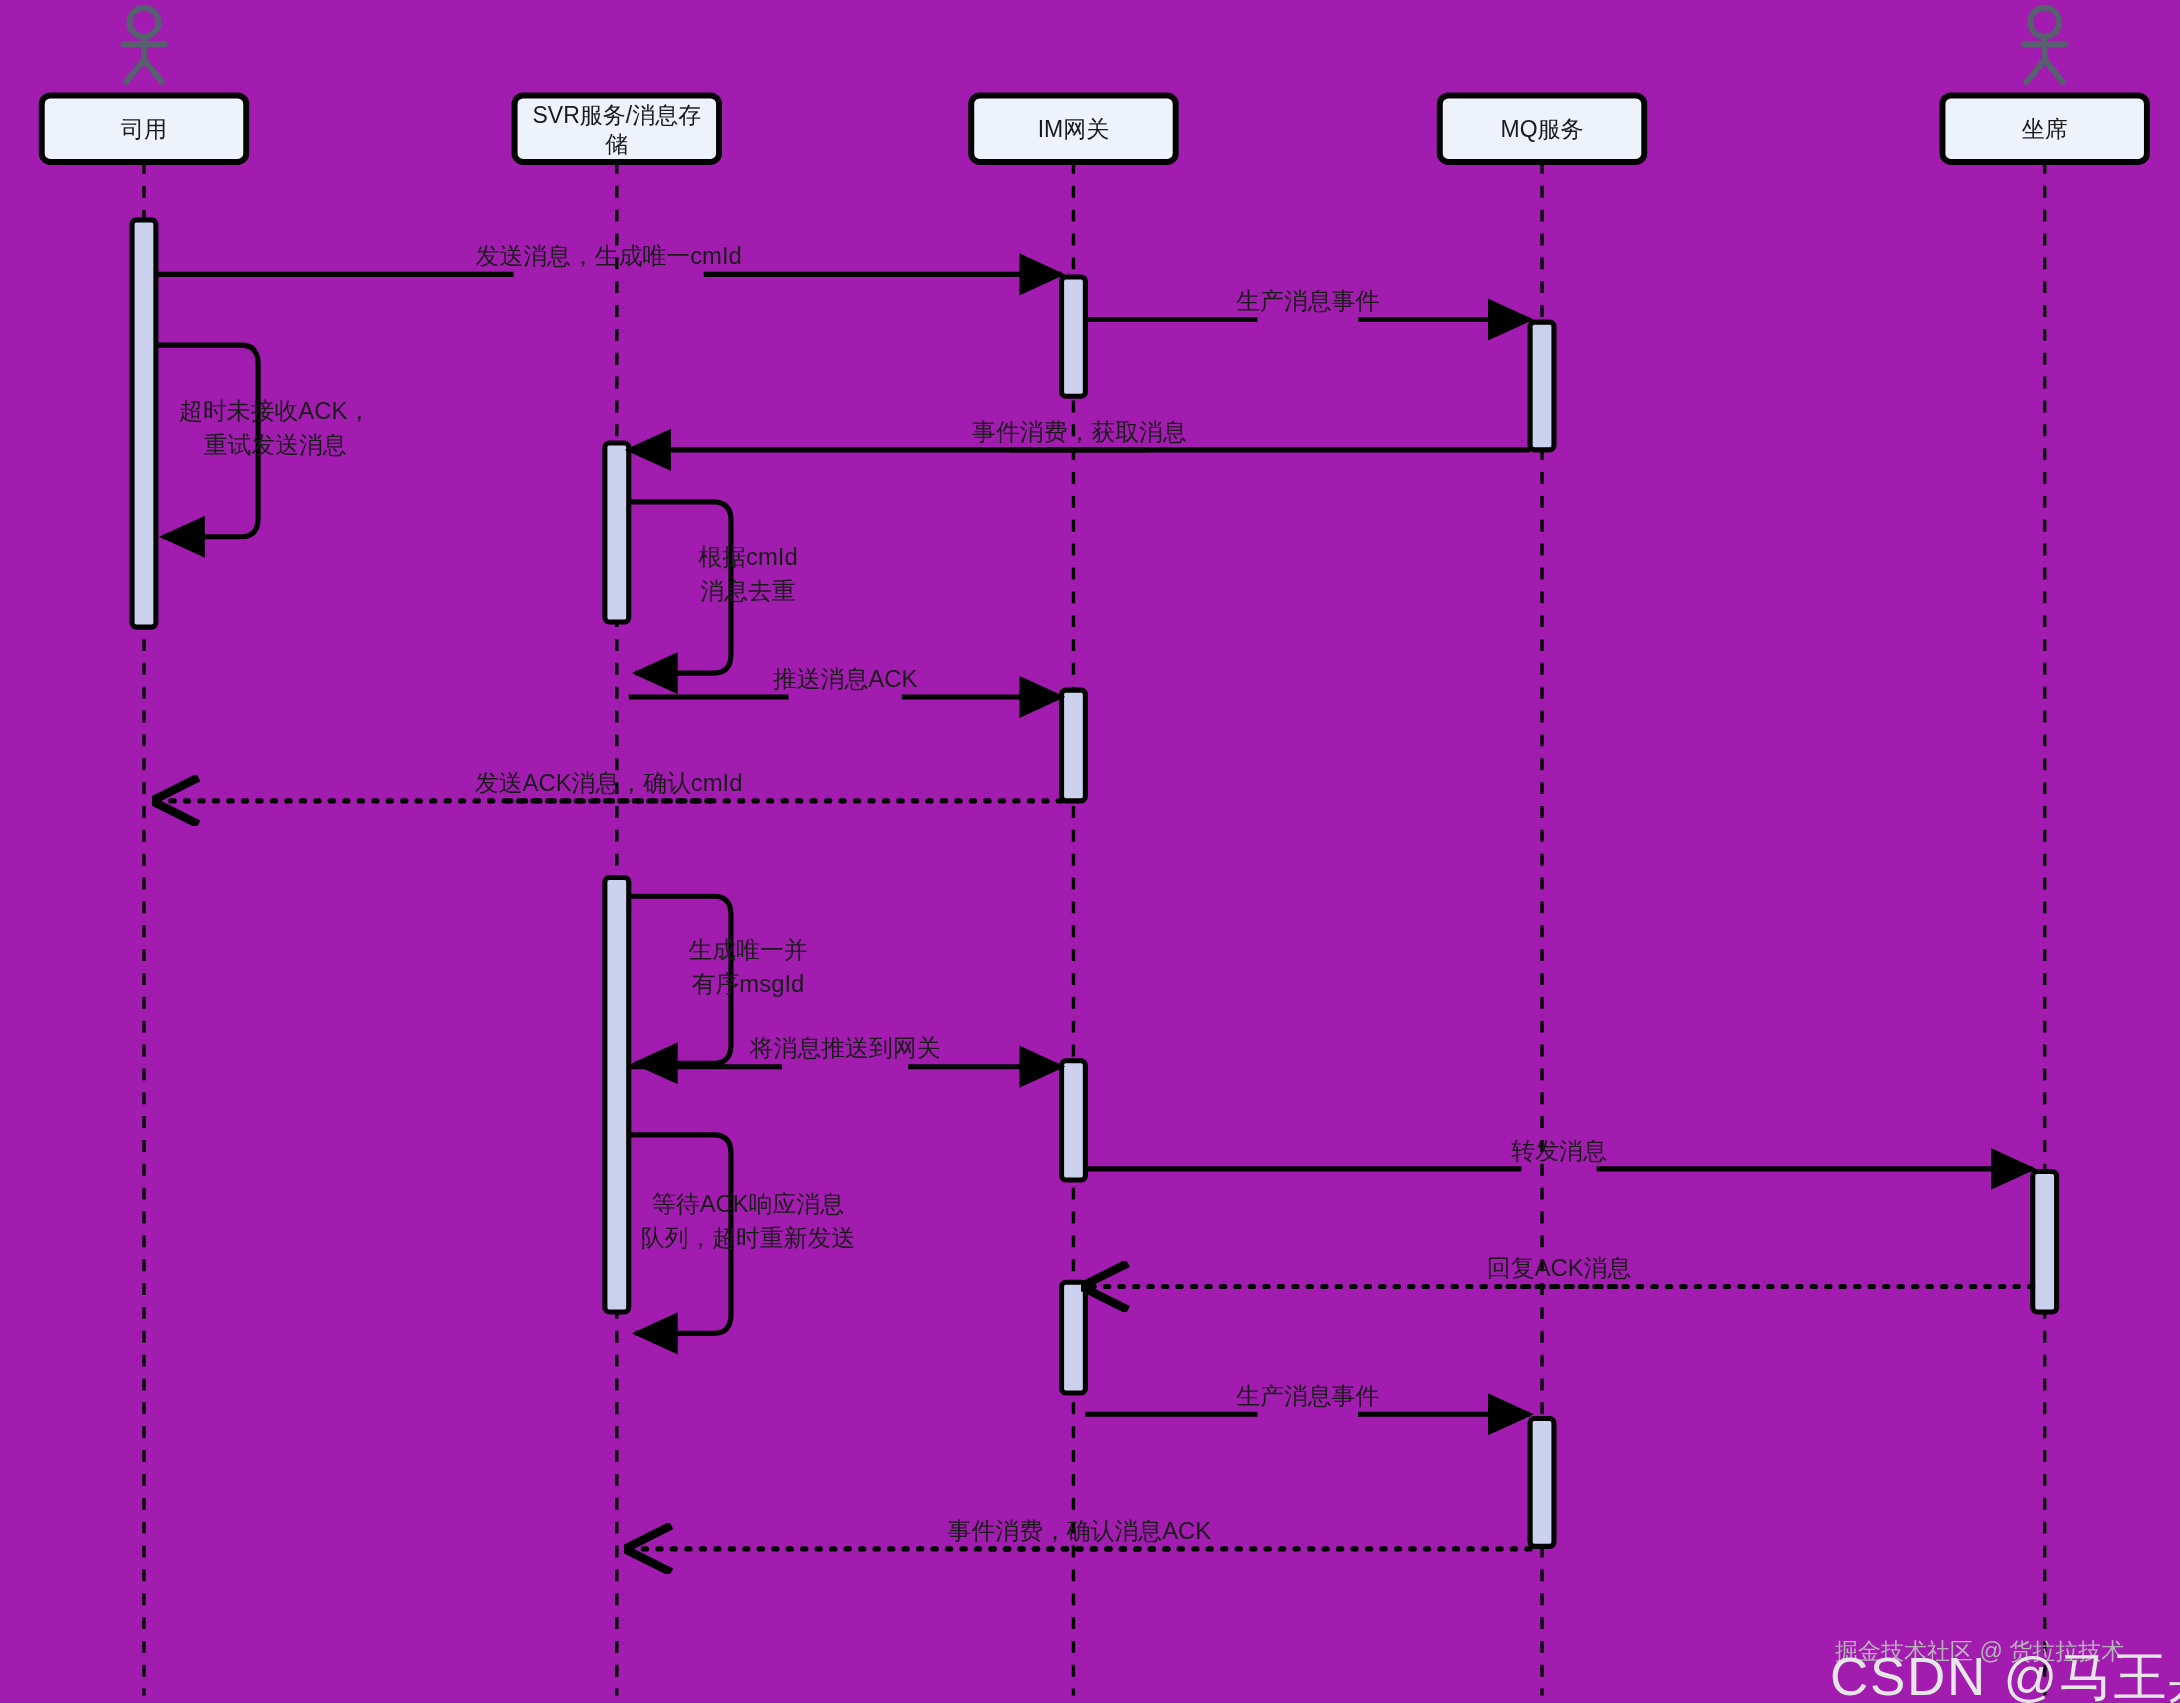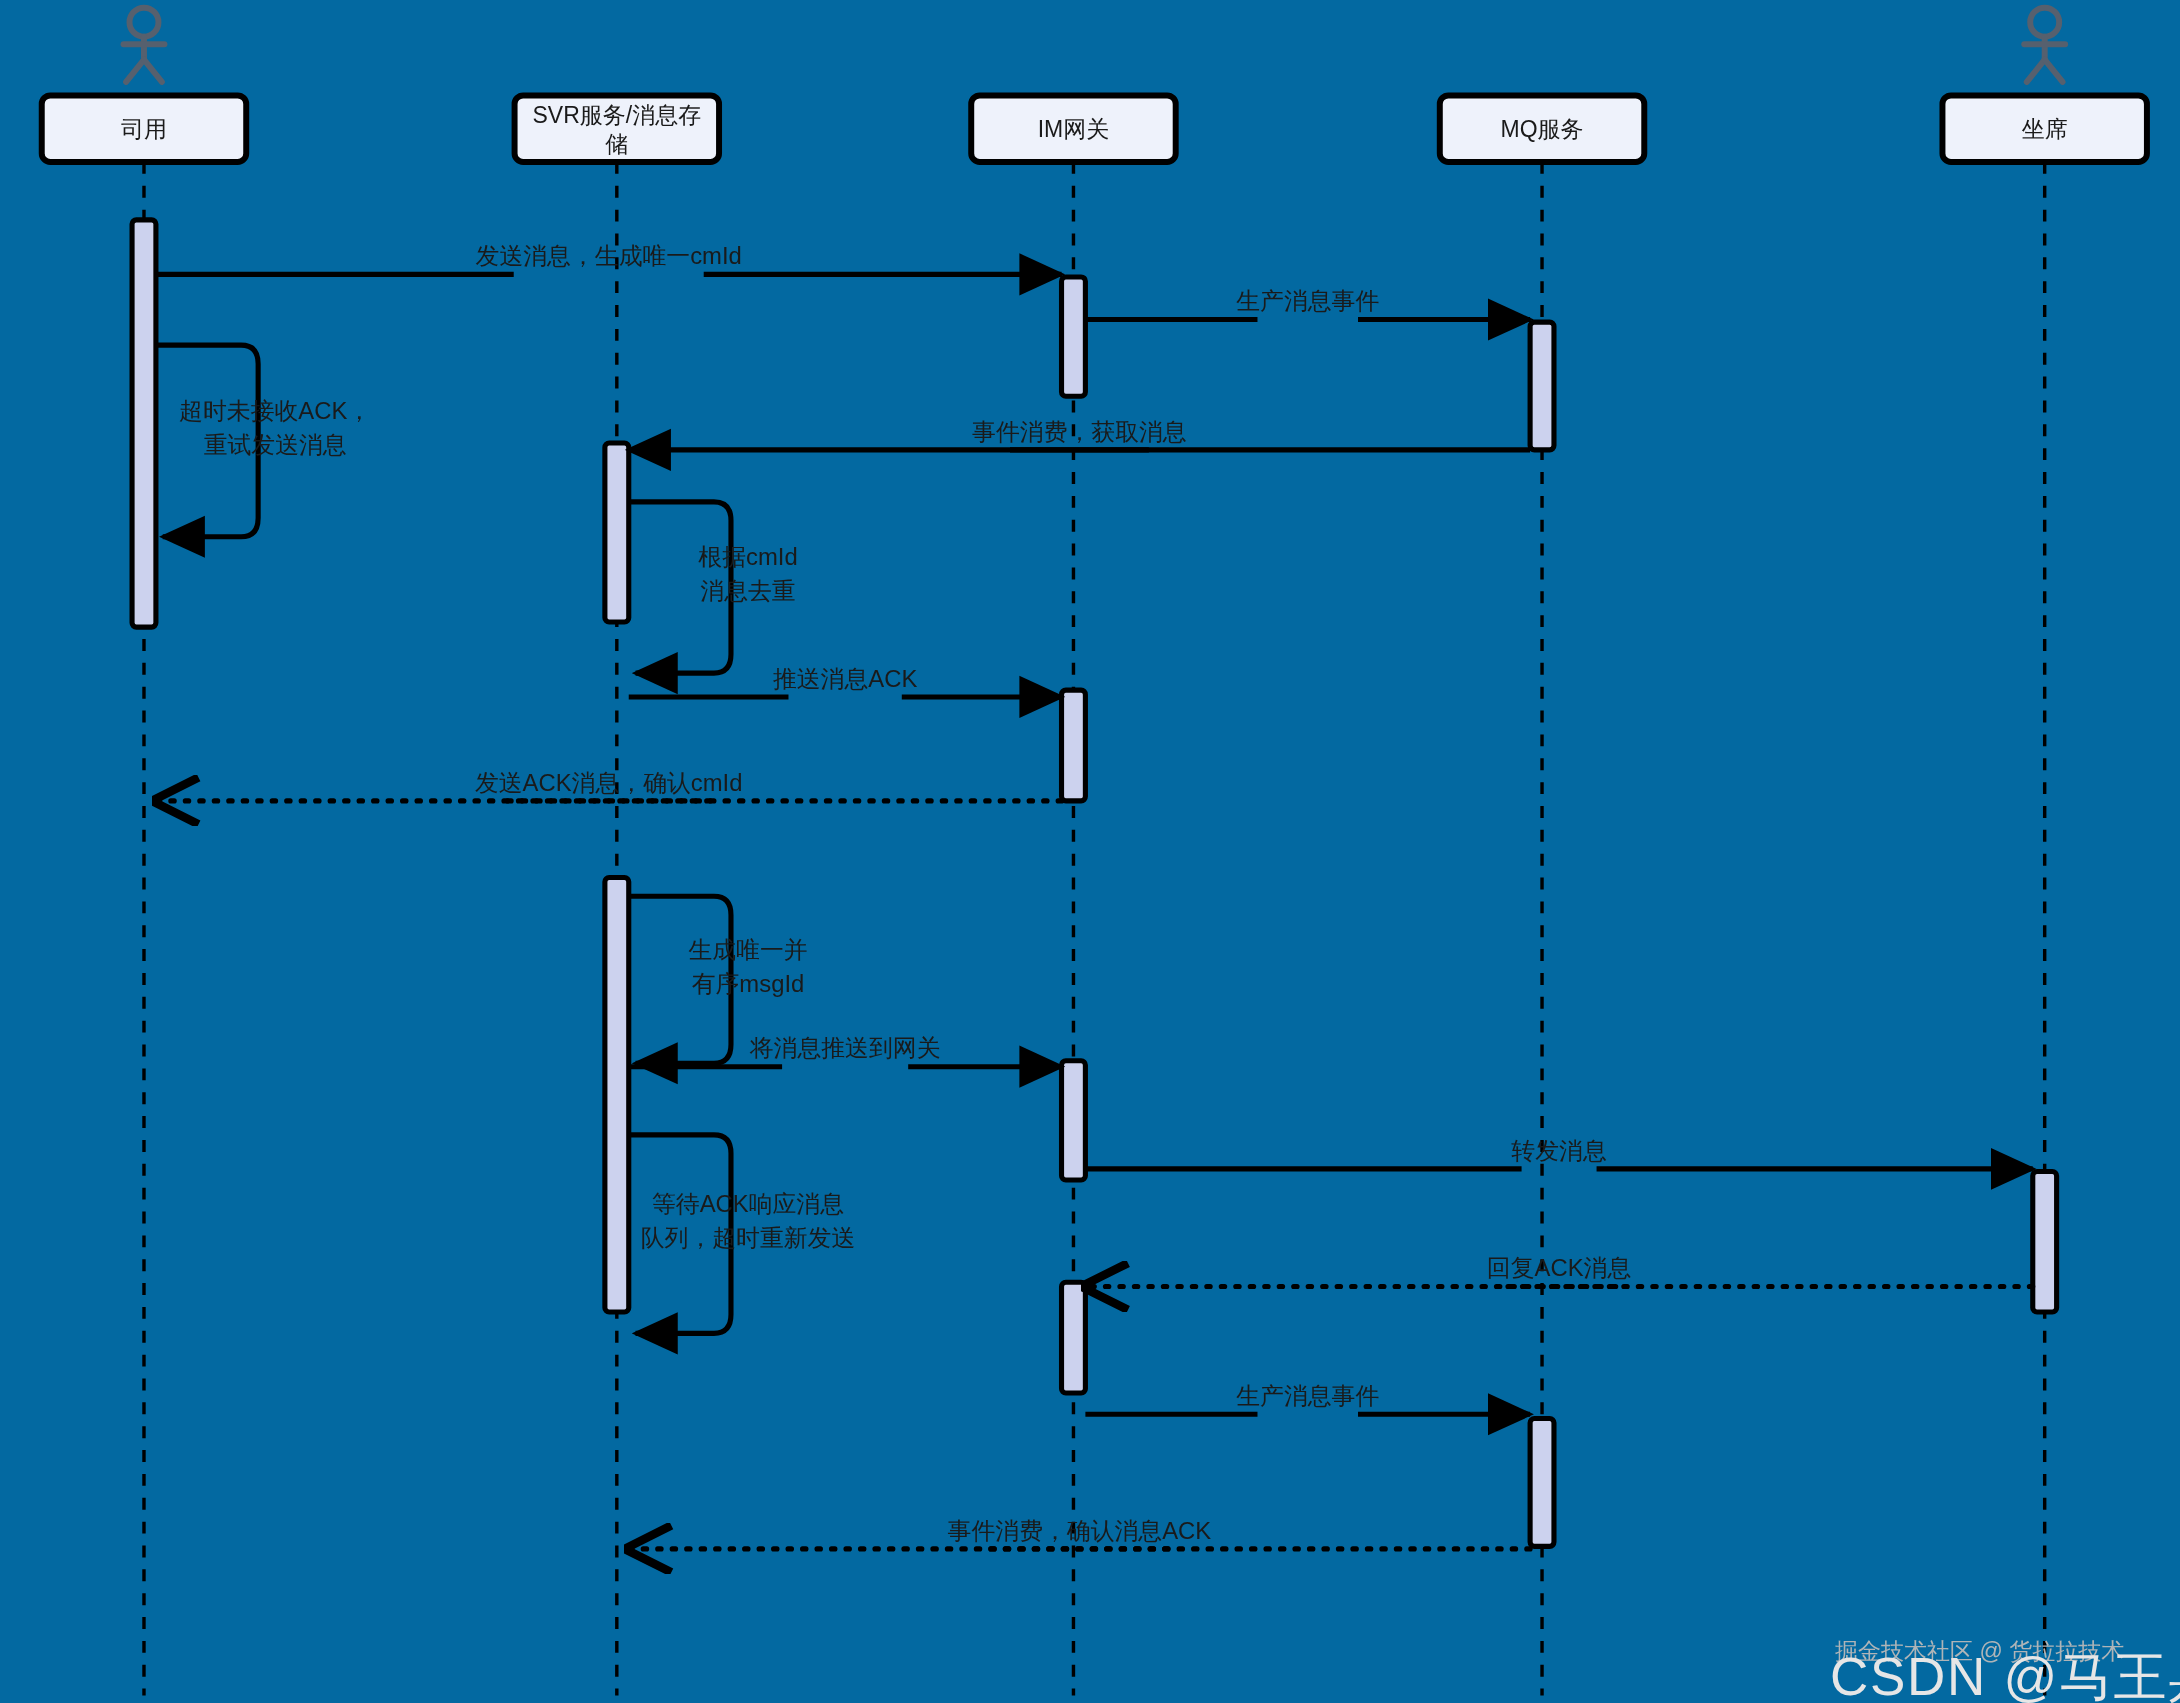--- a/index.html
+++ b/index.html
@@ -1,17 +1,17 @@
 <!DOCTYPE html>
 <html style="font-size:13.6px"><head>
 <meta charset="utf-8">
 <style>
   html,body{margin:0;padding:0;background:#ffffff;}
   body{width:2181px;height:1704px;font-family:"Liberation Sans","DejaVu Sans",sans-serif;overflow:hidden;}
-  #stage{position:relative;width:2181px;height:1704px;background:#0369a1;}
+  #stage{position:relative;width:2181px;height:1704px;background:#a21caf;}
   svg#diagram{position:absolute;left:0;top:0;width:2181px;height:1704px;display:block;}
   .lifeline{stroke:#000;stroke-width:4;stroke-dasharray:14 14;fill:none;}
   .boxrect{fill:#eef2fb;stroke:#000;stroke-width:7;}
   .boxlabel{font-family:"Liberation Sans","DejaVu Sans",sans-serif;font-size:27px;fill:#1a1a1a;text-anchor:middle;}
   .actor{stroke:#56606e;stroke-width:7;fill:none;stroke-linecap:round;}
   .activation{fill:#ccd2ee;stroke:#000;stroke-width:6;}
   .msgline{stroke:#000;stroke-width:6;fill:none;}
   .msgdash{stroke:#000;stroke-width:6;fill:none;stroke-dasharray:4 13;stroke-linecap:round;}
   .msglabel{font-family:"Liberation Sans","DejaVu Sans",sans-serif;font-size:28px;fill:#1a1a1a;text-anchor:middle;}
   .selflabel{font-family:"Liberation Sans","DejaVu Sans",sans-serif;font-size:28px;fill:#1a1a1a;text-anchor:middle;}

